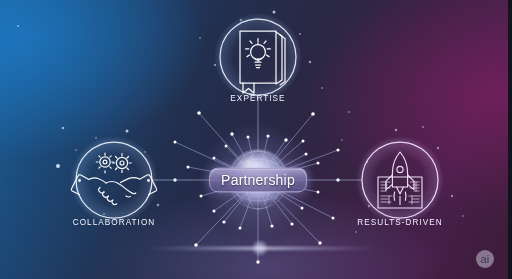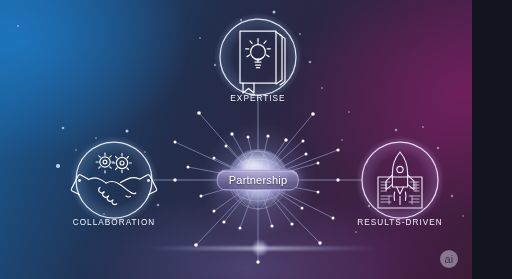--- a/index.html
+++ b/index.html
@@ -1,28 +1,27 @@
 <!DOCTYPE html>
 <html><head>
 <meta charset="utf-8">
 <style>
   html,body{margin:0;padding:0;background:#11131f;}
   body{font-family:"Liberation Sans",sans-serif;}
 
   #stage{
     position:relative;
-    width:456px;height:279px;
+    width:508px;height:279px;
     overflow:hidden;
     background:
       radial-gradient(ellipse 70% 60% at 97% 40%, rgba(120,30,95,.75) 0%, rgba(120,30,95,0) 62%),
       radial-gradient(ellipse 55% 55% at 85% 88%, rgba(92,40,110,.55) 0%, rgba(92,40,110,0) 70%),
       radial-gradient(ellipse 65% 80% at 2% 18%, rgba(22,105,175,.95) 0%, rgba(22,105,175,0) 64%),
       radial-gradient(ellipse 60% 60% at 12% 95%, rgba(26,62,108,.85) 0%, rgba(26,62,108,0) 70%),
       linear-gradient(110deg,#1a5f9e 0%,#1d4673 17%,#23304f 36%,#272a42 52%,#33223f 68%,#432murky 0%,#442046 82%,#3a1b36 100%);
-    padding-left: 16px;
   }
   
   #basegrad{
     position:absolute;inset:0;
     background:linear-gradient(112deg,#1b649f 0%,#1c4a79 16%,#222f4e 37%,#2a2744 54%,#3a2244 70%,#46204a 84%,#3c1c38 100%);
     z-index:0;
   }
   #glowtl{
     position:absolute;inset:0;z-index:1;
     background:
@@ -33,21 +32,21 @@
 
   svg#scene{position:absolute;inset:0;z-index:2;}
 
   #center-pill{
     position:absolute;z-index:5;
     left:258px;top:180px;
     transform:translate(-50%,-50%);
     padding:3px 11px 4px;
     border-radius:9px;
     color:#ffffff;
-    font-size:11px;
+    font-size:14px;
     letter-spacing:.2px;
     white-space:nowrap;
     background:linear-gradient(180deg,rgba(176,168,214,.88) 0%,rgba(126,116,170,.80) 48%,rgba(92,84,136,.82) 100%);
     border:1px solid rgba(212,206,238,.55);
     box-shadow:0 0 10px rgba(160,150,220,.55),inset 0 1px 0 rgba(255,255,255,.35);
     text-shadow:0 1px 2px rgba(25,20,48,.75);
   }
 
   #watermark{
     position:absolute;z-index:6;

